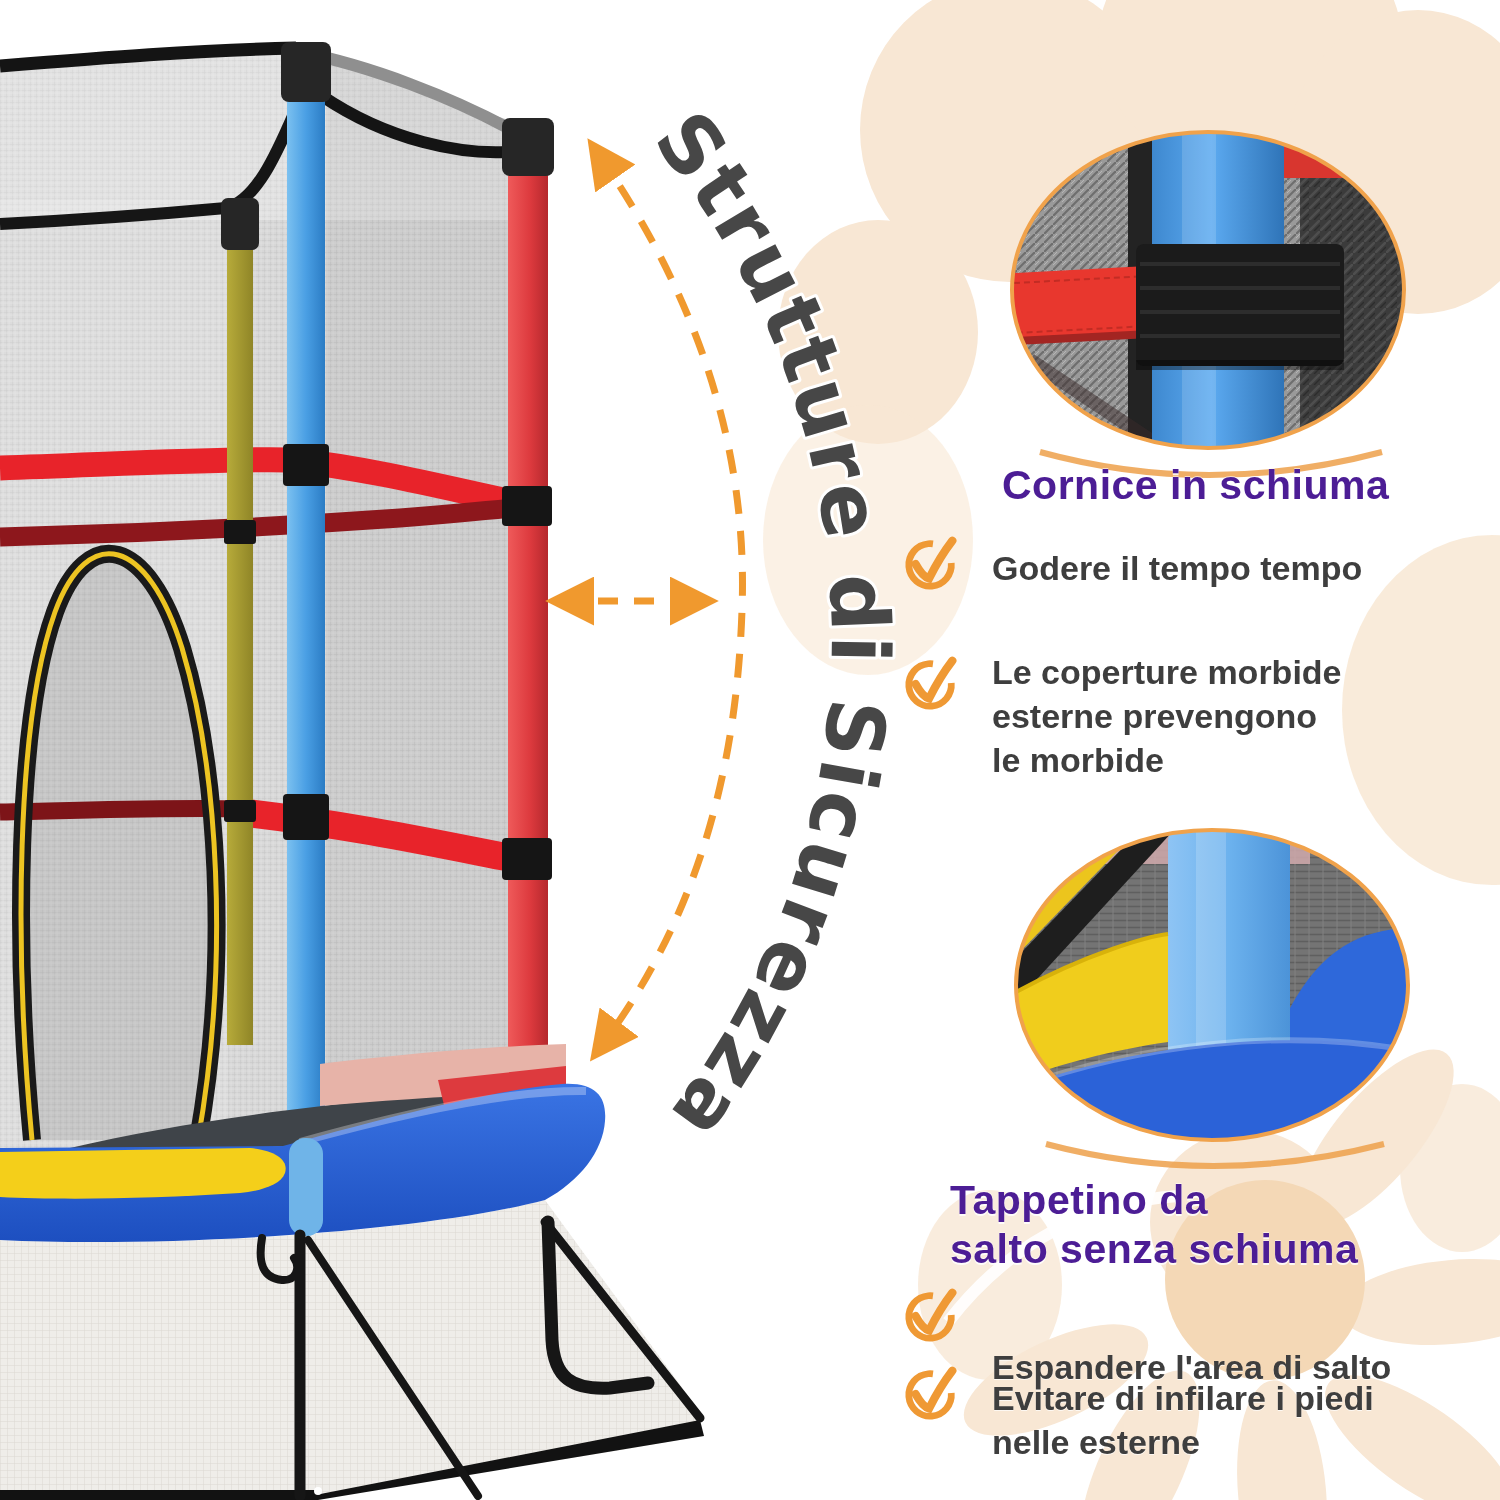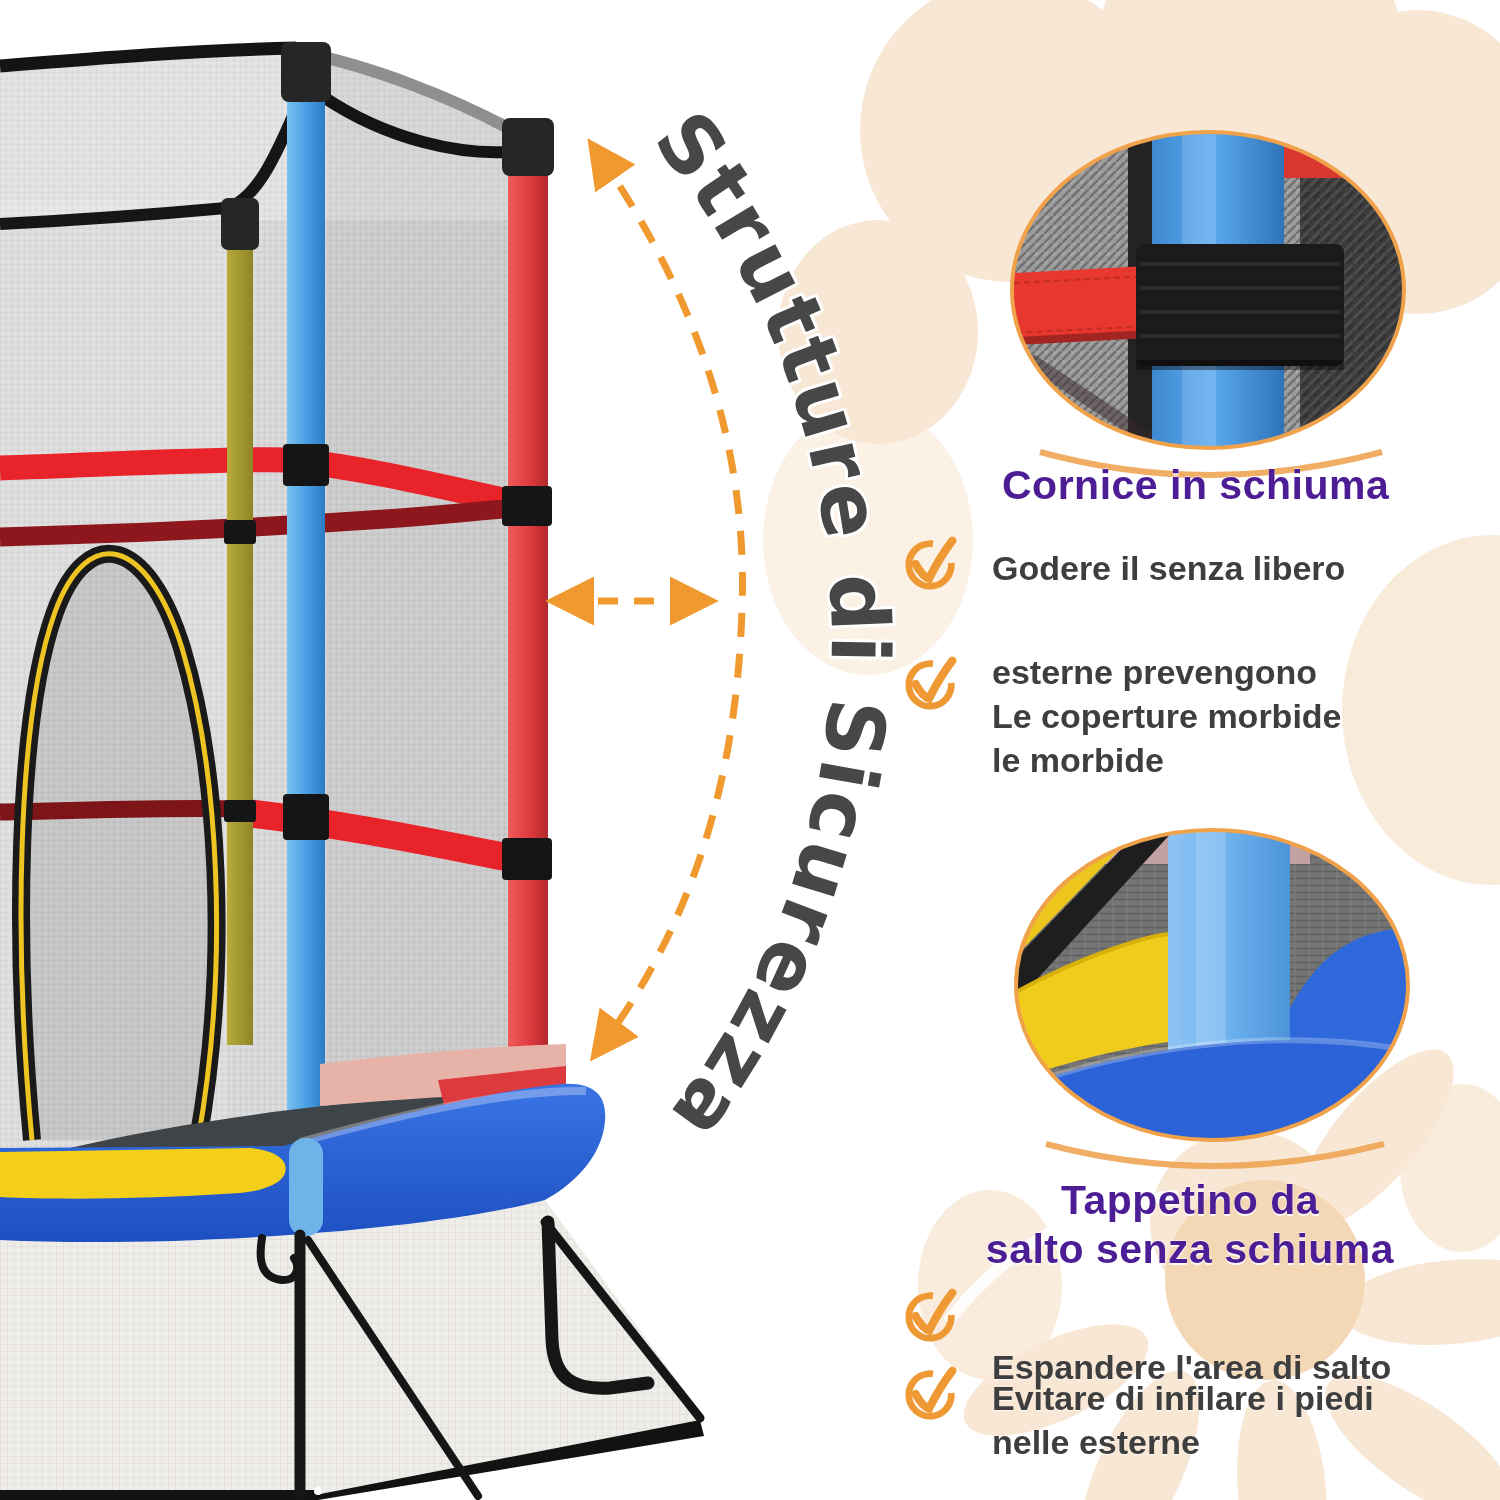--- a/index.html
+++ b/index.html
@@ -2,21 +2,21 @@
 <html><head>
 <meta charset="utf-8">
 <style>
   html,body{margin:0;padding:0;background:#ffffff;}
   #page{position:relative;width:1500px;height:1500px;overflow:hidden;
         font-family:"Liberation Sans",sans-serif;background:#ffffff;}
   #scene{position:absolute;left:0;top:0;width:1500px;height:1500px;}
   .abs{position:absolute;}
   .heading{font-weight:bold;font-size:41px;color:#4c1d95;letter-spacing:.5px;
            text-shadow:0 2px 0 rgba(255,255,255,.85), 0 -1px 0 rgba(255,255,255,.6);}
-  .heading.center{text-align:center;line-height:49px;}
+  .heading.center{line-height:49px;}
   .bullet-text{font-weight:bold;font-size:34px;color:#3E3E3E;line-height:44px;
                text-shadow:0 1px 0 rgba(255,255,255,.7);}
   .check{width:58px;height:58px;}
   .arc-title{font-family:"DejaVu Sans",sans-serif;font-weight:bold;font-size:80px;
              letter-spacing:3px;fill:#474747;stroke:#ffffff;stroke-width:6px;
              paint-order:stroke;stroke-linejoin:round;}
 </style>
 </head>
 <body>
 
@@ -240,30 +240,30 @@
   </g>
 </svg>
 
   <div class="abs heading" style="left:1002px;top:462px;width:450px;">Cornice in schiuma</div>
 
   <svg class="abs check" style="left:903px;top:534px;" viewBox="0 0 60 60">
     <circle cx="28" cy="32" r="22" fill="none" stroke="#EF9934" stroke-width="7" stroke-dasharray="108 30" transform="rotate(-5 28 32)"></circle>
     <path d="M13,31 C 18,40 23,45 27,46 C 33,34 41,20 51,7" fill="none" stroke="#EF9934" stroke-width="8.5" stroke-linecap="round"></path>
   </svg>
   <div class="abs bullet-text" style="left:992px;top:546px;width:480px;">
-    <div>Godere il senza libero</div>
+    <div>Godere il tempo tempo</div>
   </div>
 
   <svg class="abs check" style="left:903px;top:654px;" viewBox="0 0 60 60">
     <circle cx="28" cy="32" r="22" fill="none" stroke="#EF9934" stroke-width="7" stroke-dasharray="108 30" transform="rotate(-5 28 32)"></circle>
     <path d="M13,31 C 18,40 23,45 27,46 C 33,34 41,20 51,7" fill="none" stroke="#EF9934" stroke-width="8.5" stroke-linecap="round"></path>
   </svg>
   <div class="abs bullet-text" style="left:992px;top:650px;width:470px;">
+    <div>Le coperture morbide</div>
     <div>esterne prevengono</div>
-    <div>Le coperture morbide</div>
     <div>le morbide</div>
   </div>
 
   <div class="abs heading center" style="left:950px;top:1176px;width:480px;">
     <div>Tappetino da</div>
     <div>salto senza schiuma</div>
   </div>
 
   <svg class="abs check" style="left:903px;top:1286px;" viewBox="0 0 60 60">
     <circle cx="28" cy="32" r="22" fill="none" stroke="#EF9934" stroke-width="7" stroke-dasharray="108 30" transform="rotate(-5 28 32)"></circle>

